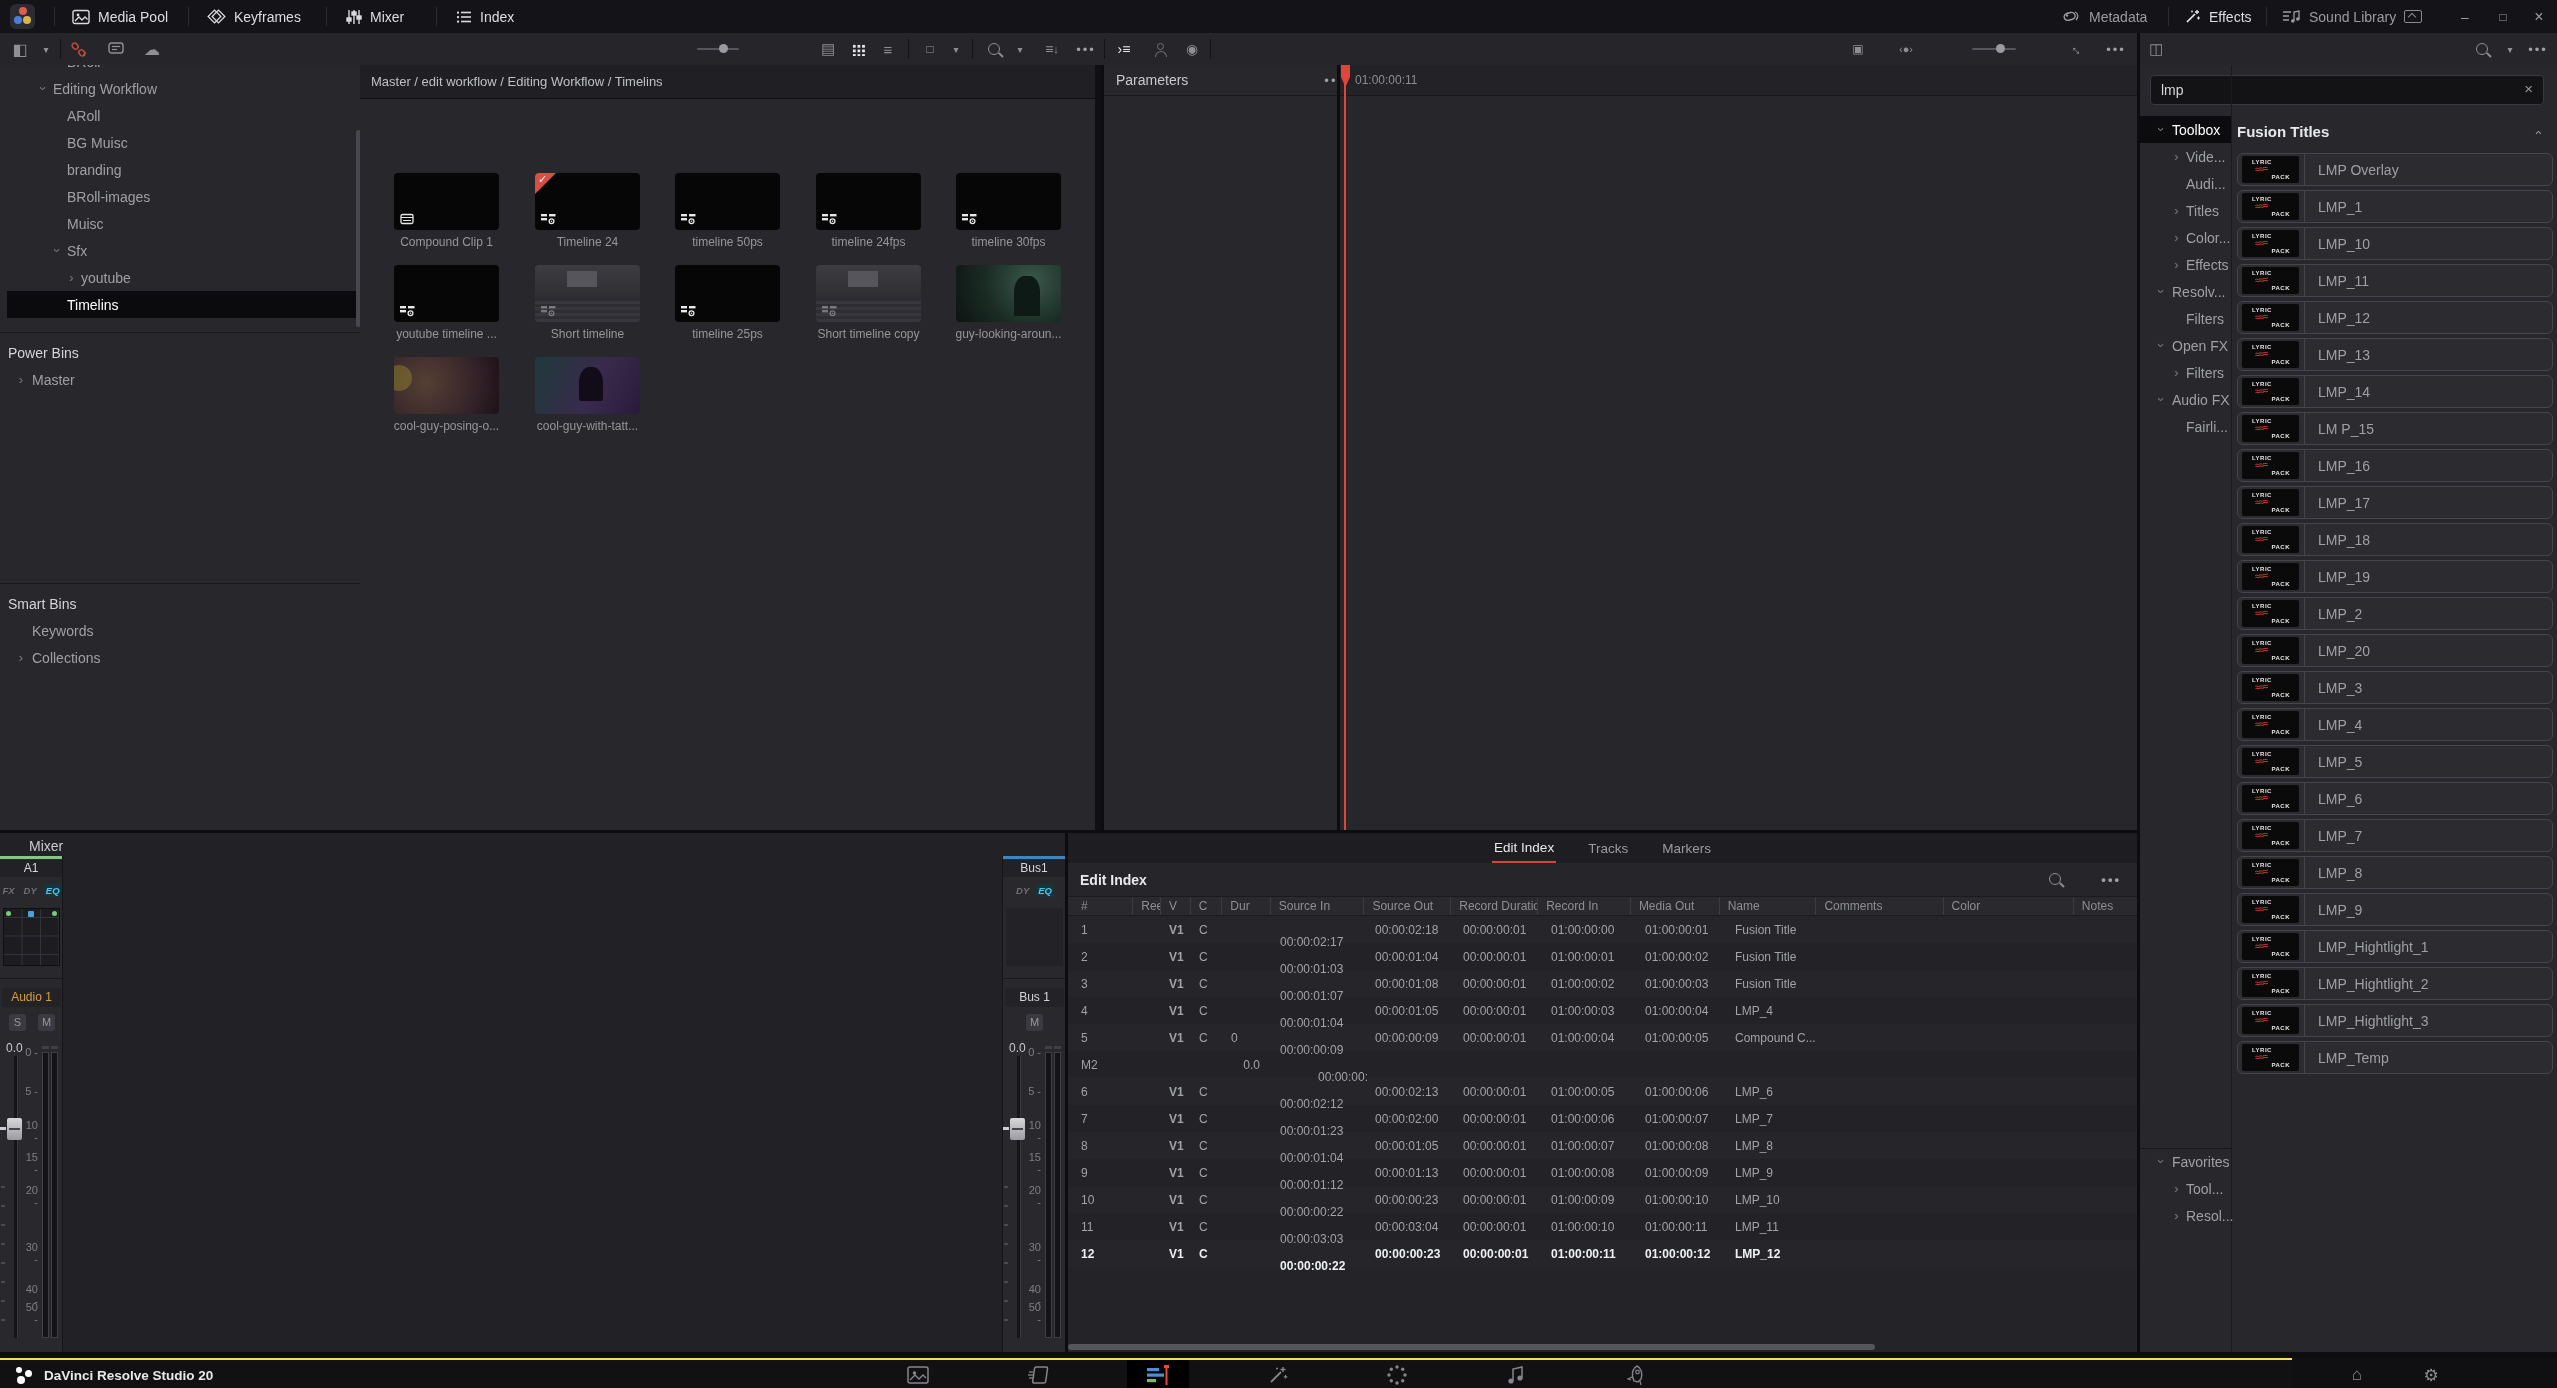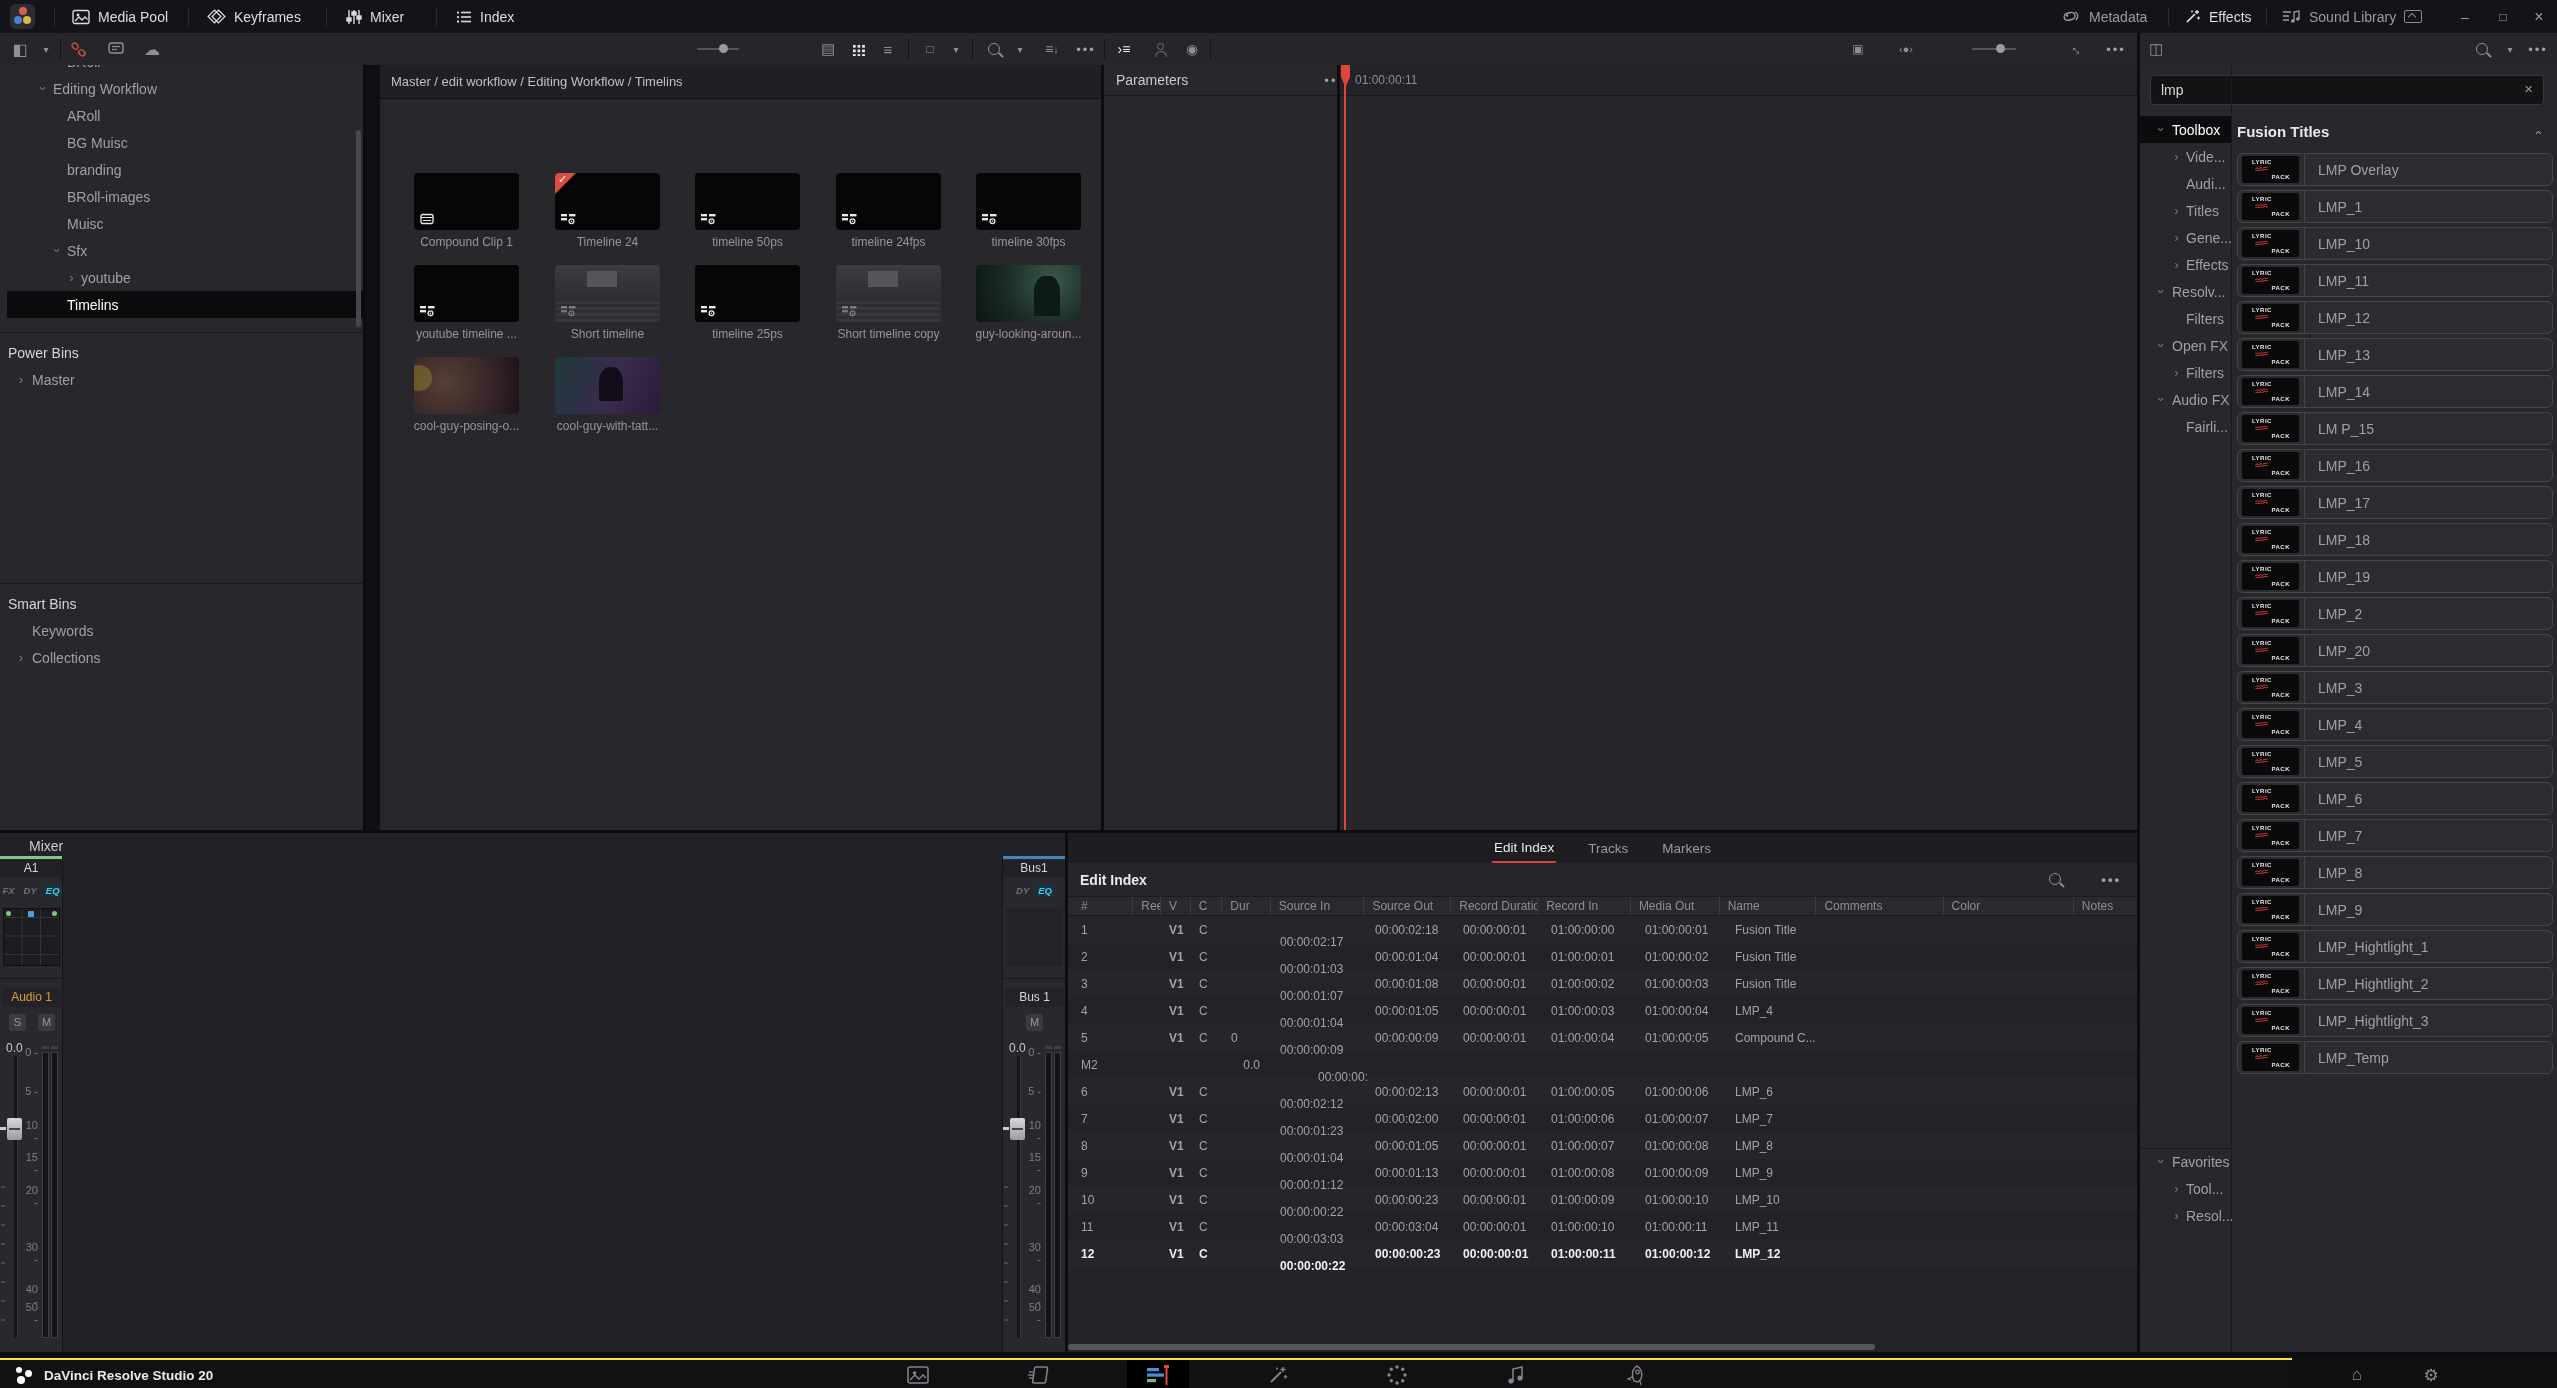--- a/index.html
+++ b/index.html
@@ -417,21 +417,21 @@
           </div>
           <div class="ti d0">
             <span class="chev">›</span>
             <span>Collections</span>
           </div>
         </div>
     </div>
   </div>
   <div class="gap" style="left:363px;top:65px;width:3px;height:765px"></div>
 
-  <div class="panel" style="left:380px;top:65px;width:735px;height:765px">
+  <div class="panel" style="left:360px;top:65px;width:735px;height:765px">
     <div class="crumbbar">
         <span>Master / edit workflow / Editing Workflow / Timelins</span>
       </div>
     <div>
 
     <div class="cell k-comp">
         <div class="thumb">
 
           <svg class="i-comp" width="14" height="12" viewBox="0 0 14 12">
               <rect x="1" y="1.5" width="12" height="9" rx="1.5" fill="none" stroke="#e8e9ea" stroke-width="1.3"></rect>
@@ -638,21 +638,21 @@
         <div class="ti d1">
           <span class="chev"></span>
           <span>Audi...</span>
         </div>
         <div class="ti d1">
           <span class="chev">›</span>
           <span>Titles</span>
         </div>
         <div class="ti d1">
           <span class="chev">›</span>
-          <span>Gene...</span>
+          <span>Color...</span>
         </div>
         <div class="ti d1">
           <span class="chev">›</span>
           <span>Effects</span>
         </div>
         <div class="ti d0 open">
           <span class="chev">›</span>
           <span>Resolv...</span>
         </div>
         <div class="ti d1">

